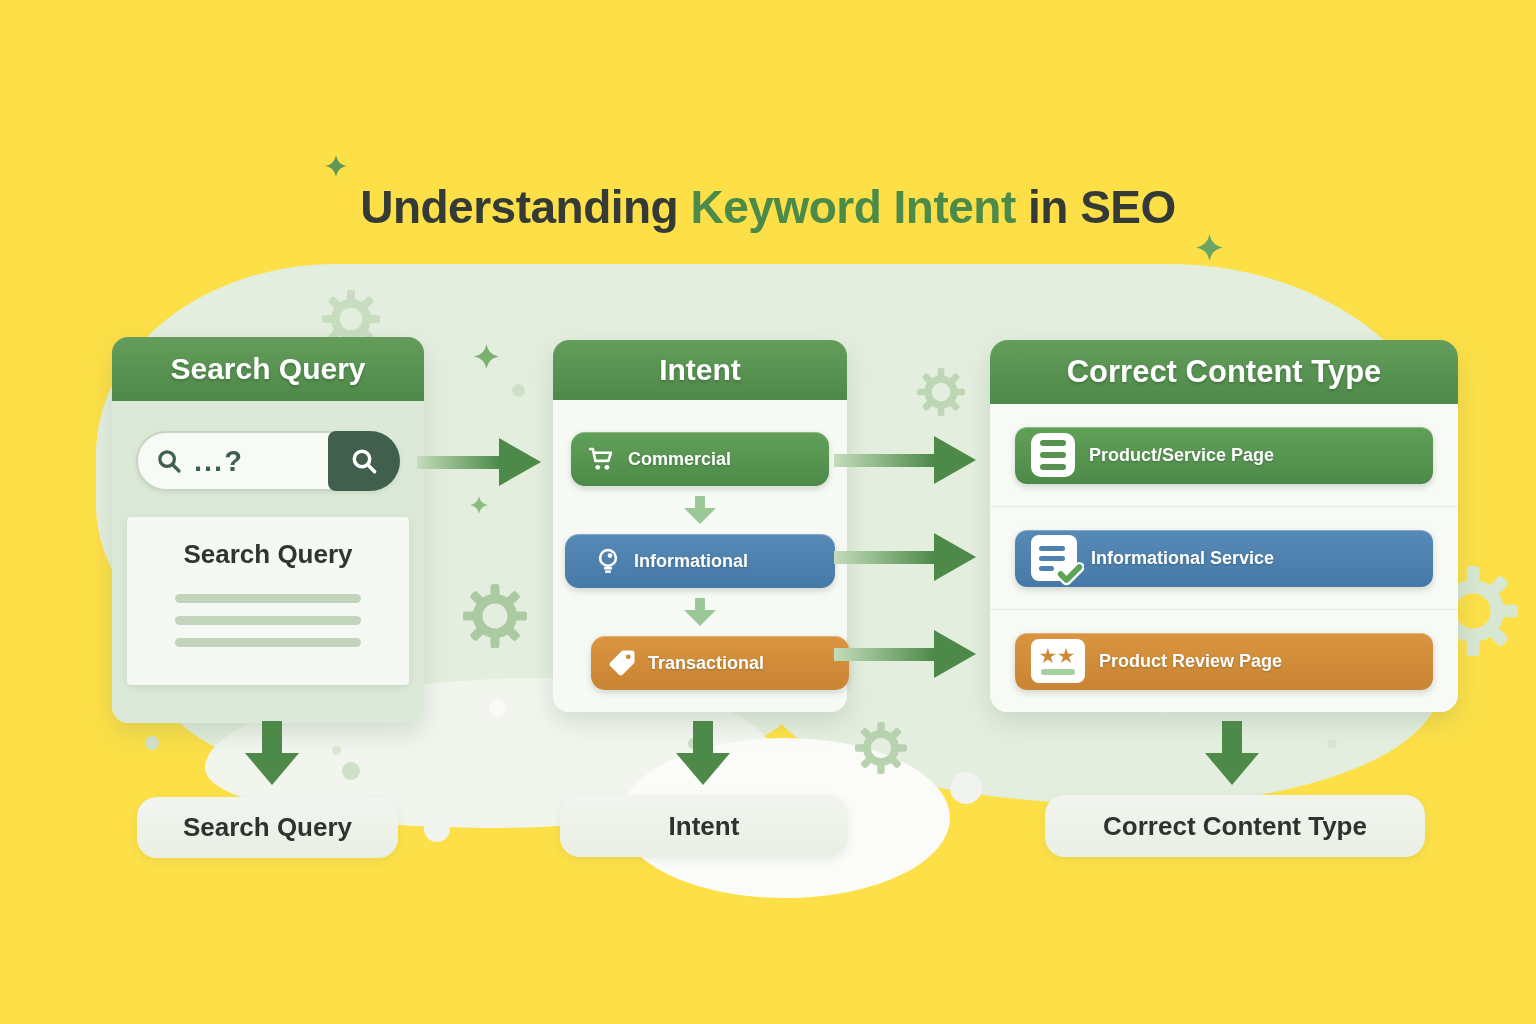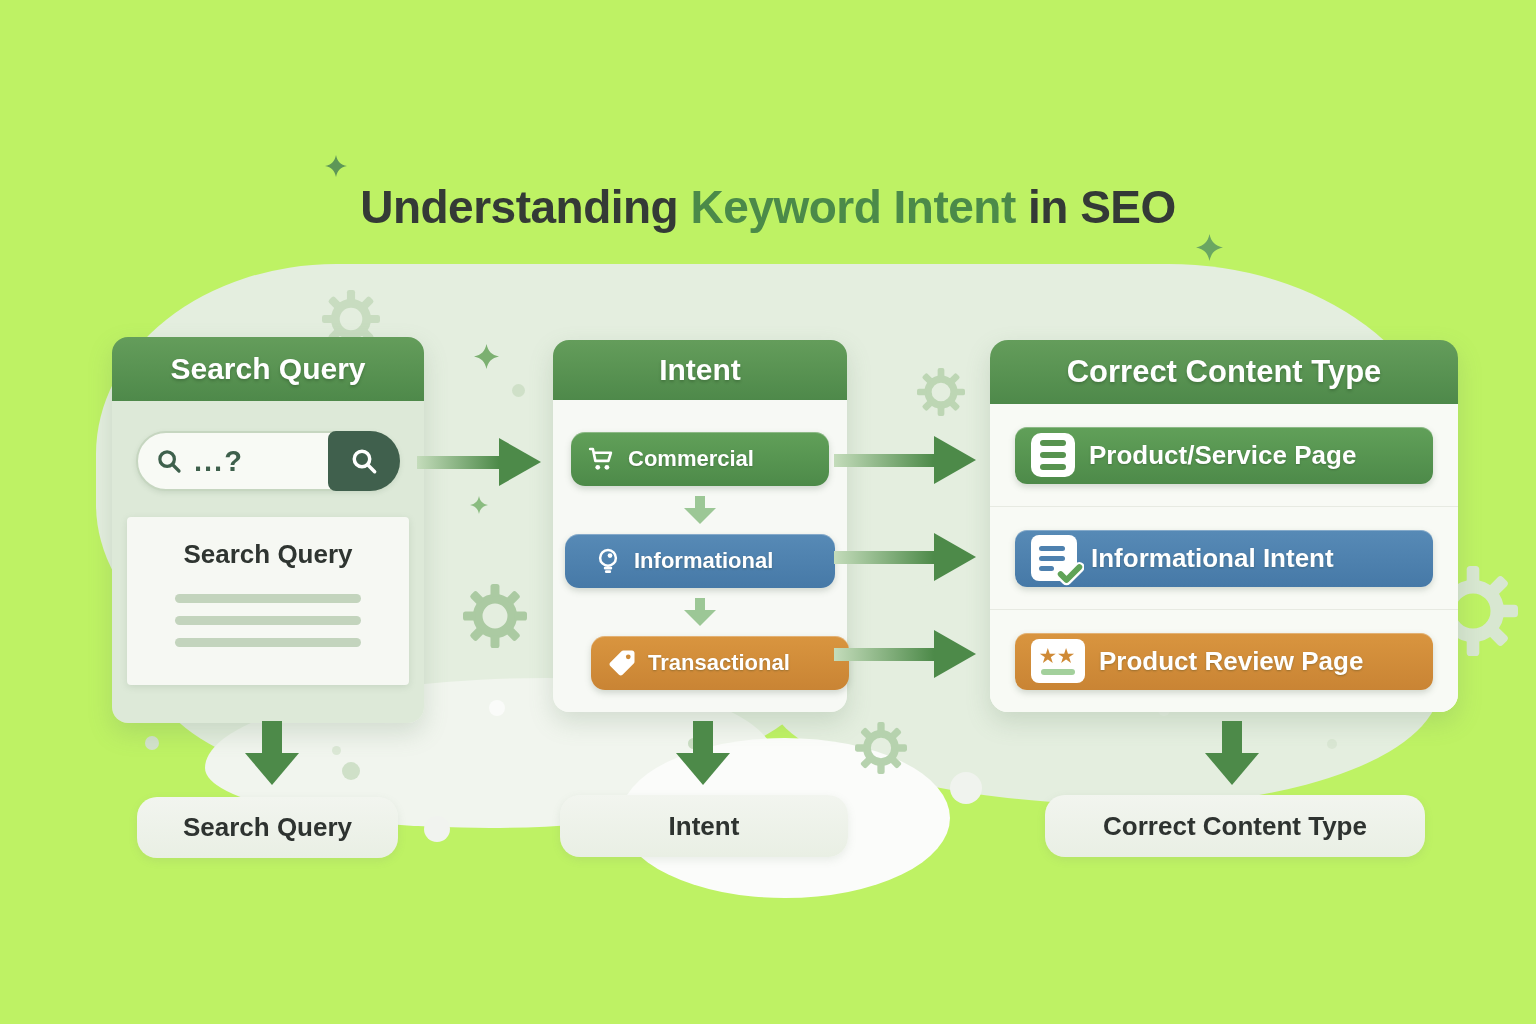--- a/index.html
+++ b/index.html
@@ -1,16 +1,16 @@
 <!DOCTYPE html>
 <html><head>
 <meta charset="utf-8">
 <style>
   html,body{margin:0;padding:0;background:#fbfcfa;}
-  .canvas{position:relative;width:1536px;height:1024px;background:#bef264;overflow:hidden;
+  .canvas{position:relative;width:1536px;height:1024px;background:#fde047;overflow:hidden;
           font-family:"Liberation Sans",sans-serif;}
 
   
   .blob{position:absolute;background:#e4eedf;z-index:0;}
   .blob.b1{left:96px;top:264px;width:1352px;height:430px;
            border-radius:240px 280px 220px 260px / 190px 210px 170px 190px;}
   .blob.b2{left:150px;top:540px;width:660px;height:255px;
            border-radius:48% 52% 55% 45% / 50% 55% 45% 50%;}
   .blob.b3{left:770px;top:565px;width:670px;height:240px;
            border-radius:50% 50% 45% 55% / 55% 50% 50% 45%;}
@@ -53,21 +53,21 @@
   .ph-line.first{margin-top:24px;}
 
   
   .p2{left:553px;top:340px;width:294px;height:372px;}
   .p2 .panel-header{height:60px;font-size:30px;}
   .p2 .panel-body{height:312px;background:#f7f9f5;border-radius:0 0 16px 16px;
         display:flex;flex-direction:column;align-items:center;}
   .pill{width:258px;height:54px;border-radius:14px;display:flex;align-items:center;
         box-shadow:inset 0 1px 0 rgba(255,255,255,.28),0 3px 6px rgba(90,110,90,.25);}
   .pill .icn{margin-left:16px;display:flex;}
-  .pill .lbl{margin-left:11px;color:#fff;font-weight:bold;font-size:22px;
+  .pill .lbl{margin-left:11px;color:#fff;font-weight:bold;font-size:18px;
         text-shadow:0 1px 2px rgba(30,50,30,.3);}
   .pill.green{background:linear-gradient(180deg,#61a059,#4d8a49);margin-top:32px;}
   .pill.blue{background:linear-gradient(180deg,#578ab6,#4679a7);padding-left:12px;}
   .pill.orange{background:linear-gradient(180deg,#d9953f,#c98434);margin-left:40px;}
   .mini-arrow{width:32px;height:28px;position:relative;margin:10px 0;}
   .mini-arrow .sh{position:absolute;left:11px;top:0;width:10px;height:13px;background:#9cc796;}
   .mini-arrow .hd{position:absolute;left:0;top:12px;width:0;height:0;
         border-left:16px solid transparent;border-right:16px solid transparent;
         border-top:16px solid #9cc796;}
 
@@ -75,21 +75,21 @@
   .p3{left:990px;top:340px;width:468px;height:372px;border-radius:18px;}
   .p3 .panel-header{height:64px;font-size:31px;border-radius:18px 18px 0 0;}
   .p3 .panel-body{height:308px;background:#f8faf5;border-radius:0 0 18px 18px;overflow:hidden;}
   .row{height:102px;display:flex;align-items:center;justify-content:center;background:#f8faf5;}
   .row + .row{border-top:1px solid #e7eae2;}
   .bar{width:418px;height:57px;border-radius:12px;display:flex;align-items:center;
        box-shadow:inset 0 1px 0 rgba(255,255,255,.28),0 3px 6px rgba(90,110,90,.25);}
   .bar.green{background:linear-gradient(180deg,#61a059,#4d8a49);}
   .bar.blue{background:linear-gradient(180deg,#578ab6,#4679a7);}
   .bar.orange{background:linear-gradient(180deg,#d9953f,#c98434);}
-  .bar .lbl{margin-left:14px;color:#fff;font-weight:bold;font-size:26px;
+  .bar .lbl{margin-left:14px;color:#fff;font-weight:bold;font-size:18px;
        text-shadow:0 1px 2px rgba(30,50,30,.3);}
   .tile{margin-left:16px;background:#fff;border-radius:10px;display:flex;flex-direction:column;
        justify-content:center;align-items:center;}
   .tile.doc{width:44px;height:44px;gap:6px;}
   .tile.doc i{display:block;width:26px;height:6px;border-radius:3px;background:#57934f;}
   .tile.art{width:46px;height:46px;border-radius:8px;position:relative;gap:5px;align-items:flex-start;
        padding-left:8px;box-sizing:border-box;}
   .tile.art i{display:block;height:5px;border-radius:3px;background:#4e81af;}
   .tile.art i.l1{width:26px;} .tile.art i.l2{width:26px;} .tile.art i.l3{width:15px;}
   .tile.art svg{position:absolute;right:-7px;bottom:-6px;}
@@ -284,21 +284,21 @@
         <div class="bar blue">
           <span class="tile art">
             <i class="l1"></i>
               <i class="l2"></i>
               <i class="l3"></i>
             <svg width="28" height="28" viewBox="0 0 24 24">
               <path d="M4 13l5 5L20 7" stroke="#ffffff" stroke-width="9" fill="none" stroke-linecap="round" stroke-linejoin="round"></path>
               <path d="M4 13l5 5L20 7" stroke="#5fa357" stroke-width="5" fill="none" stroke-linecap="round" stroke-linejoin="round"></path>
             </svg>
           </span>
-          <span class="lbl">Informational Intent</span>
+          <span class="lbl">Informational Service</span>
         </div>
       </div>
 
       <div class="row">
         <div class="bar orange">
           <span class="tile rev">
             <span class="stars">★★</span>
             <span class="bar-line"></span>
           </span>
           <span class="lbl">Product Review Page</span>

